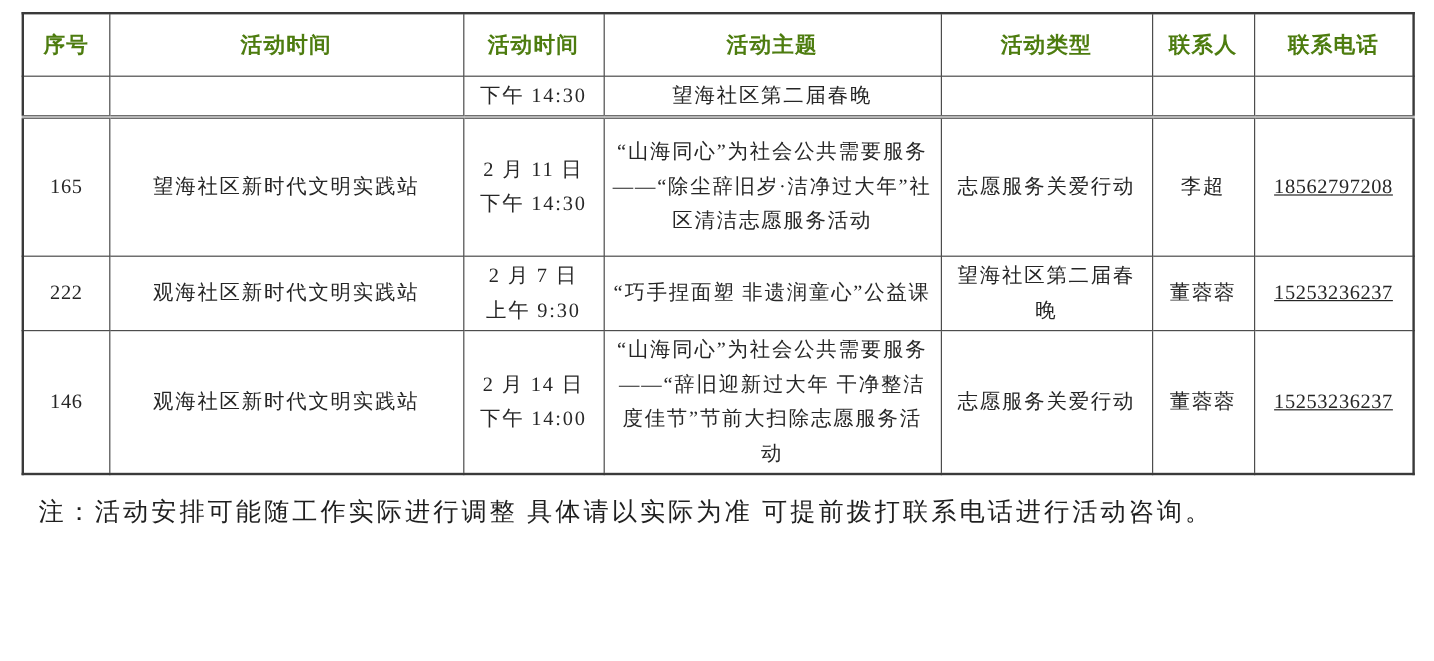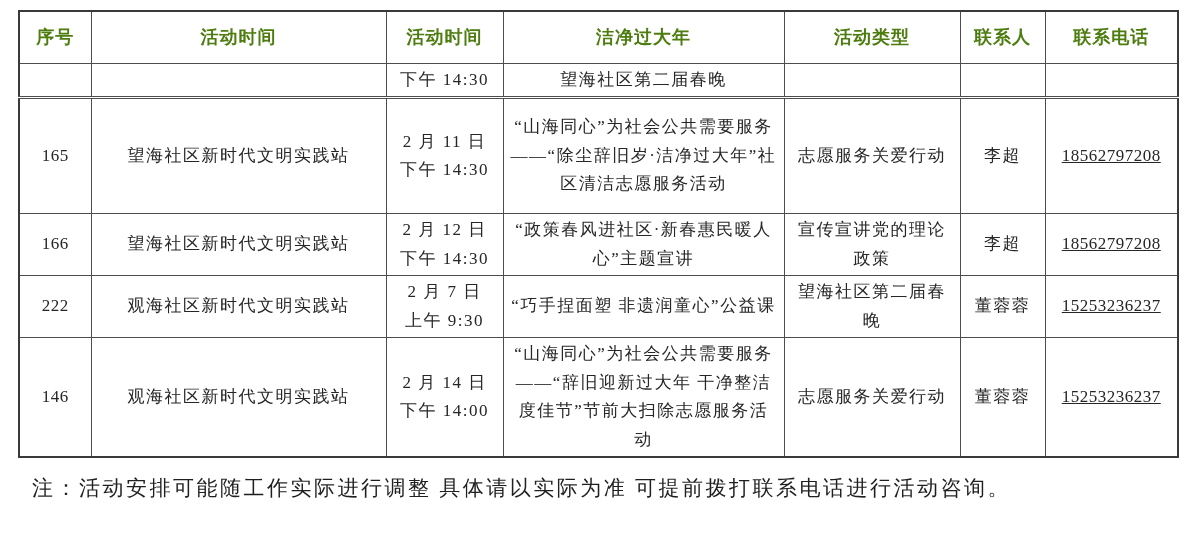--- a/index.html
+++ b/index.html
@@ -69,21 +69,21 @@
       <col style="width:281px">
         <col style="width:176px">
         <col style="width:85px">
       <col style="width:133px">
     </colgroup>
     <thead>
       <tr class="h-header">
         <th>序号</th>
         <th>活动时间</th>
         <th>活动时间</th>
-        <th>洁净过大年</th>
+        <th>活动主题</th>
         <th>活动类型</th>
         <th>联系人</th>
         <th>联系电话</th>
       </tr>
     </thead>
     <tbody>
 
       <tr class="h-partial page-break">
         <td class="c-seq"></td>
         <td></td>
@@ -103,32 +103,20 @@
         <td>
           <div>2 月 11 日</div>
           <div>下午 14:30</div>
         </td>
         <td>“山海同心”为社会公共需要服务——“除尘辞旧岁·洁净过大年”社区清洁志愿服务活动</td>
         <td>志愿服务关爱行动</td>
         <td>李超</td>
         <td class="c-phone">18562797208</td>
       </tr>
 
-      <tr class="h-mid">
-        <td class="c-seq">166</td>
-        <td>望海社区新时代文明实践站</td>
-        <td>
-          <div>2 月 12 日</div>
-          <div>下午 14:30</div>
-        </td>
-        <td>“政策春风进社区·新春惠民暖人心”主题宣讲</td>
-        <td>宣传宣讲党的理论政策</td>
-        <td>李超</td>
-        <td class="c-phone">18562797208</td>
-      </tr>
 
 
       <tr class="h-mid">
         <td class="c-seq">222</td>
         <td>观海社区新时代文明实践站</td>
         <td>
           <div>2 月 7 日</div>
           <div>上午 9:30</div>
         </td>
         <td>“巧手捏面塑 非遗润童心”公益课</td>

